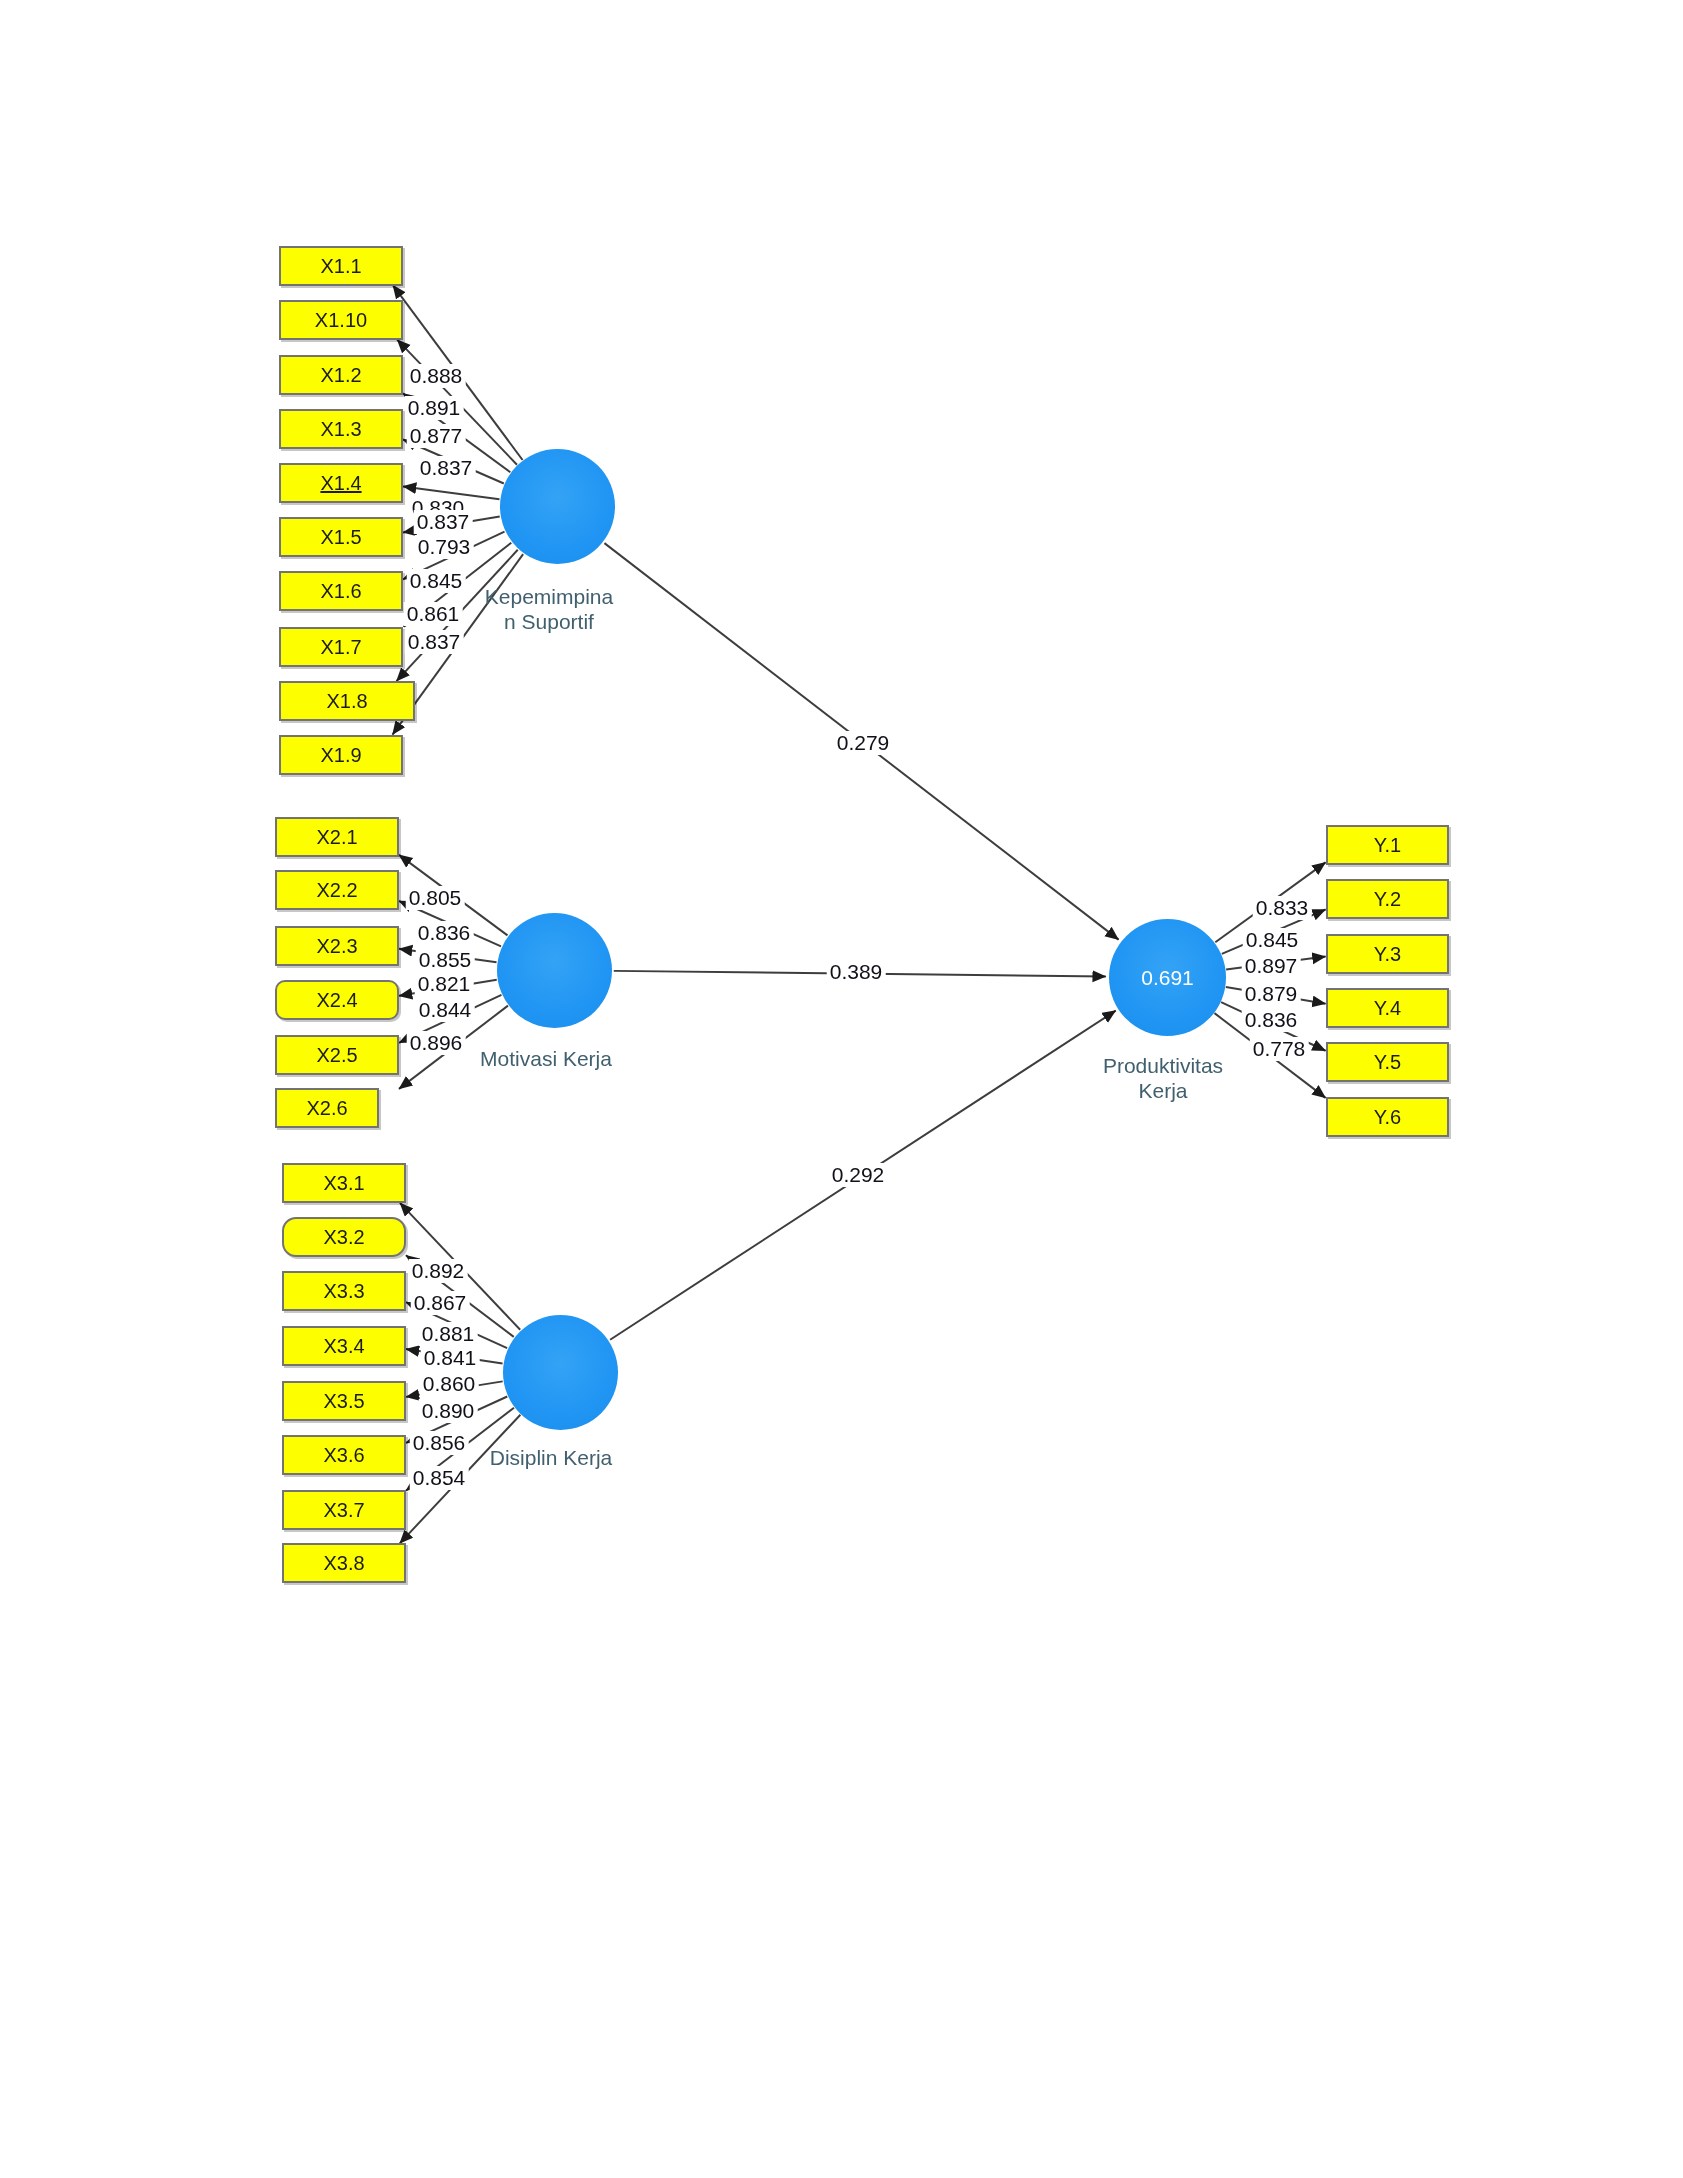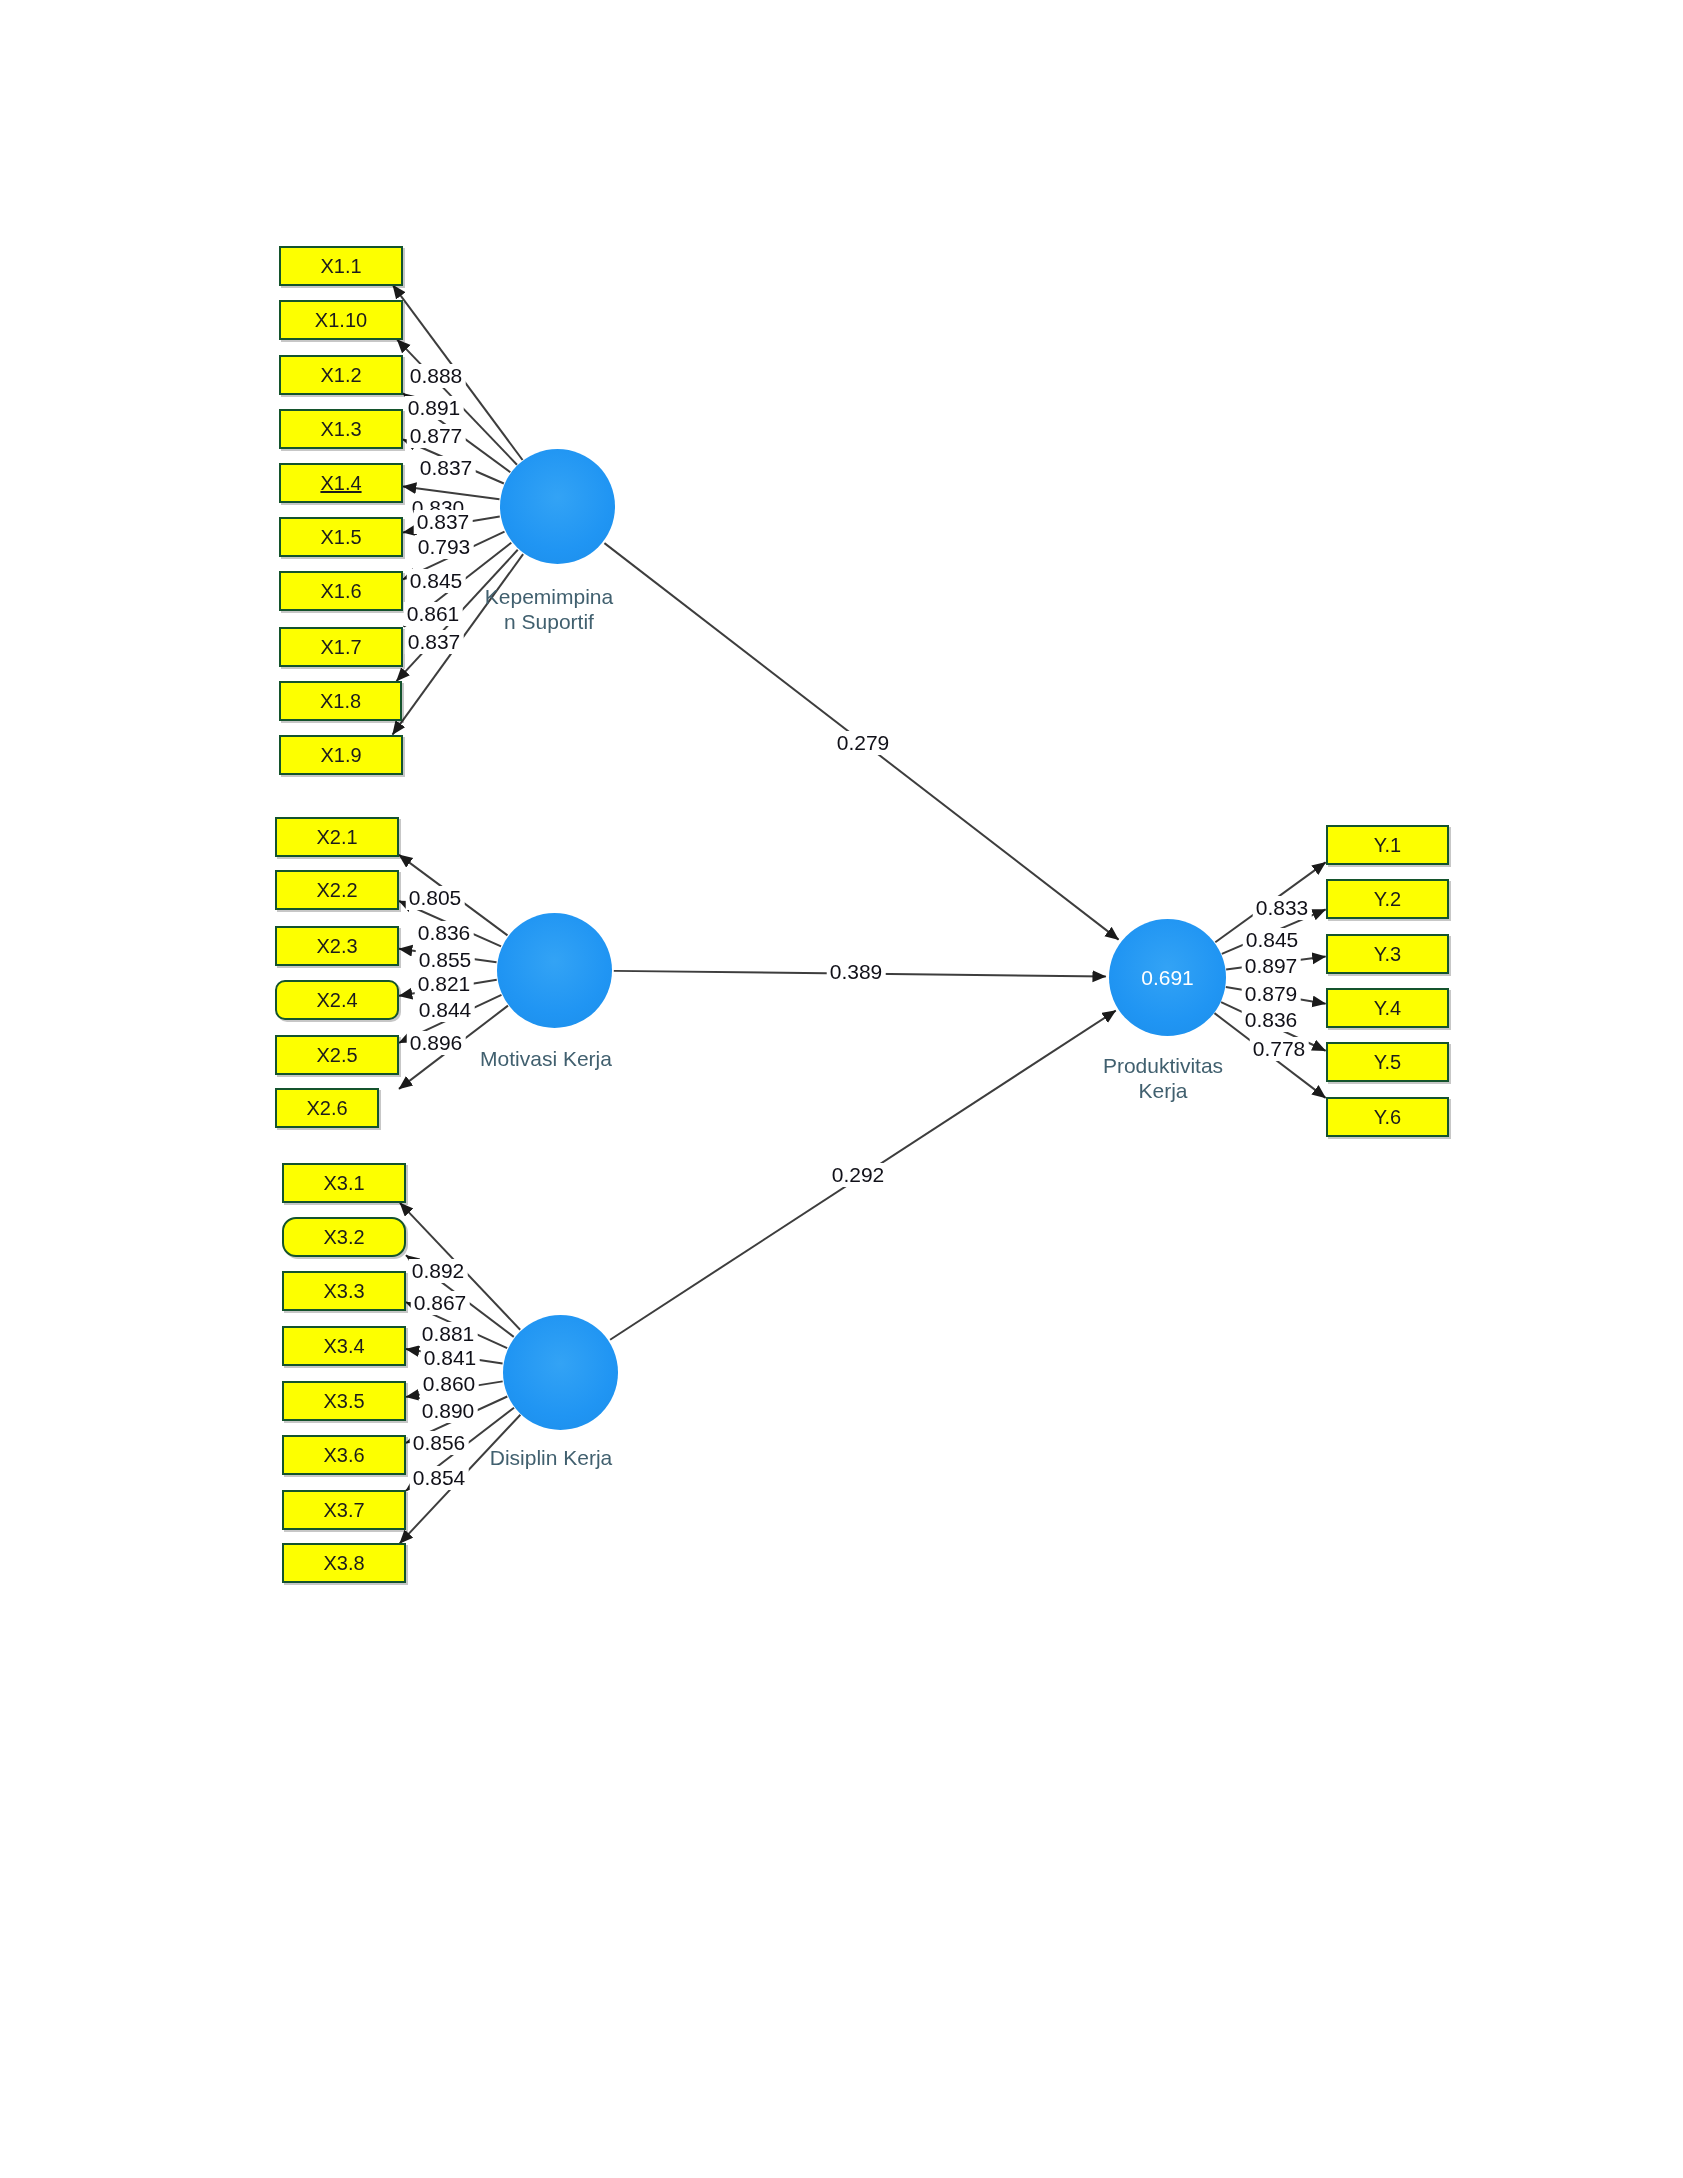--- a/index.html
+++ b/index.html
@@ -4,21 +4,21 @@
 <title>SEM Path Diagram</title>
 <style>
   html,body{margin:0;padding:0;background:#ffffff;}
   #canvas{
     position:relative;width:1683px;height:2178px;background:#ffffff;
     font-family:"Liberation Sans",sans-serif;overflow:hidden;
   }
   #connector-layer{position:absolute;left:0;top:0;width:1683px;height:2178px;}
   .indicator{
     position:absolute;box-sizing:border-box;
-    background:#fdff00;border:2px solid #14532d;
+    background:#fdff00;border:2px solid #737373;
     box-shadow:2px 2px 0 rgba(0,0,0,0.22);
     display:flex;align-items:center;justify-content:center;
     font-size:20px;color:#1c1c1c;
   }
   .latent{
     position:absolute;border-radius:50%;
     background:radial-gradient(circle at 50% 42%, #33a3f5 0%, #2095f3 60%, #1b8de9 100%);
     display:flex;align-items:center;justify-content:center;
     color:#ffffff;font-size:21px;
   }
@@ -107,21 +107,21 @@
     </div>
     <div class="val" style="left: 443px; top: 522px;">0.837</div>
     <div class="indicator" style="left: 279px; top: 571px; width: 124px; height: 40px;">
       <span>X1.6</span>
     </div>
     <div class="val" style="left: 444px; top: 547px;">0.793</div>
     <div class="indicator" style="left: 279px; top: 627px; width: 124px; height: 40px;">
       <span>X1.7</span>
     </div>
     <div class="val" style="left: 436px; top: 581px;">0.845</div>
-    <div class="indicator" style="left: 279px; top: 681px; width: 123px; height: 40px;">
+    <div class="indicator" style="left: 279px; top: 681px; width: 136px; height: 40px;">
       <span>X1.8</span>
     </div>
     <div class="val" style="left: 433px; top: 614px; text-align: right;">0.861</div>
     <div class="indicator" style="left: 279px; top: 735px; width: 124px; height: 40px;">
       <span>X1.9</span>
     </div>
     <div class="val" style="left: 434px; top: 642px;">0.837</div>
     <div class="latent" style="left: 497px; top: 913px; width: 115px; height: 115px;"></div>
     <div class="latent-label" style="left: 546px; top: 1046px;">
       <div>Motivasi Kerja</div>

